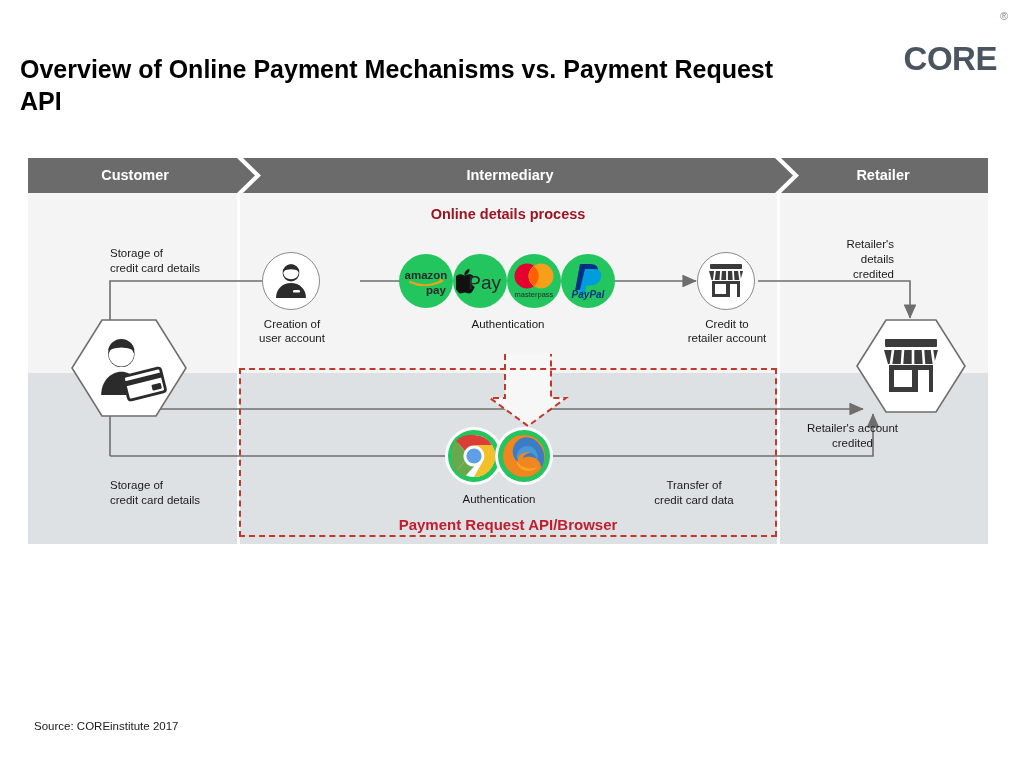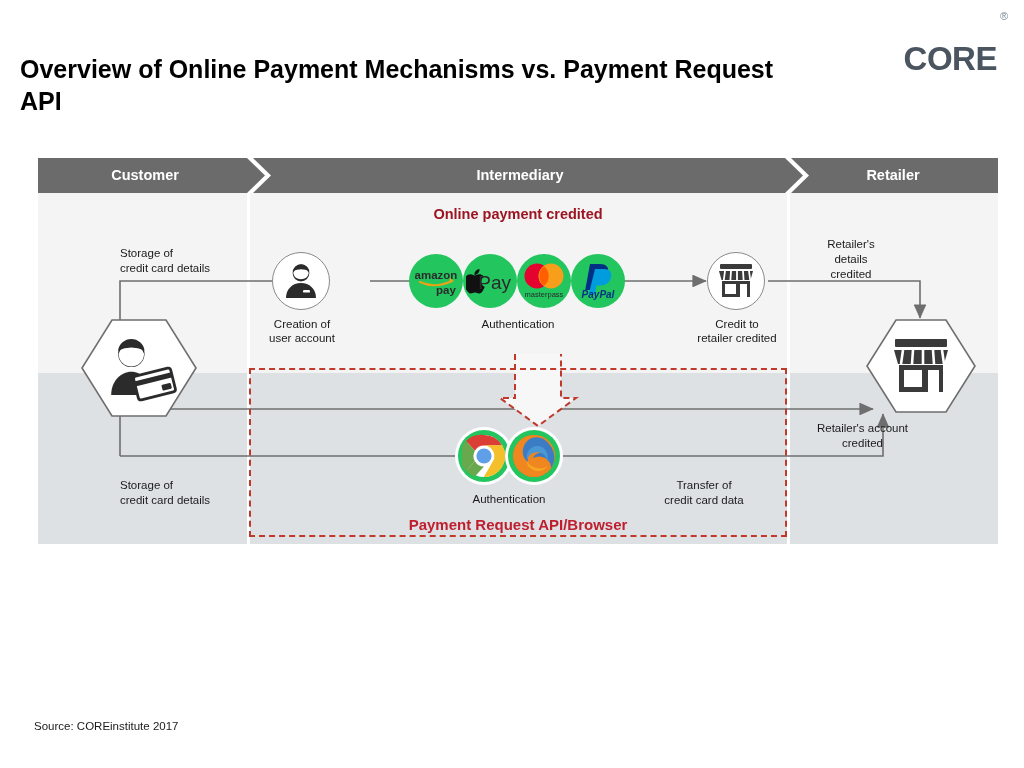--- a/index.html
+++ b/index.html
@@ -20,21 +20,21 @@
   }
   .logo-reg{font-size:11px;color:#7b8794;margin-left:3px;margin-top:1px;line-height:1;}
 
   
   .title{
     position:absolute;left:20px;top:53px;width:780px;
     font-size:25px;font-weight:bold;line-height:1.28;color:#000;
   }
 
   
-  .diagram{position:absolute;left:38px;top:158px;width:960px;height:386px;}
+  .diagram{position:absolute;left:28px;top:158px;width:960px;height:386px;}
 
   
   .band{position:absolute;left:0;top:0;width:960px;height:35px;background:#6b6b6b;}
   .band-label{
     position:absolute;top:0;height:35px;line-height:35px;
     color:#ffffff;font-weight:bold;font-size:14.5px;text-align:center;
   }
   .band-lbl-customer{left:0;width:214px;}
   .band-lbl-inter{left:214px;width:536px;}
   .band-lbl-retail{left:750px;width:210px;}
@@ -154,21 +154,21 @@
 
       <path d="M82,251 L82,298" fill="none" stroke="#6e6e6e" stroke-width="1.6"></path>
 
       <path d="M82,298 L845,298 L845,256" fill="none" stroke="#6e6e6e" stroke-width="1.6" marker-end="url(#ah)"></path>
 
       <path d="M477,196 L477,240 L462,240 L500,268 L538,240 L523,240 L523,196" fill="#f7f7f7" stroke="#c0392b" stroke-width="2" stroke-dasharray="6,4"></path>
     </svg>
 
     <div class="dashbox"></div>
 
-    <div class="cap-online">Online payment credited</div>
+    <div class="cap-online">Online details process</div>
     <div class="cap-pra">Payment Request API/Browser</div>
 
     <div class="hex" style="left:42px;top:160px;">
       <svg width="118" height="100" viewBox="0 0 118 100">
         <polygon points="32,2 86,2 116,50 86,98 32,98 2,50" fill="#ffffff" stroke="#6e6e6e" stroke-width="1.6"></polygon>
         <g transform="translate(28,22) scale(1.06)">
           <circle cx="22" cy="13" r="12.5" fill="#2b2b2b"></circle>
           <path d="M10 13 a12.5 12.5 0 0 1 24 0 a12 12 0 0 1 -24 0z" fill="#ffffff"></path>
           <path d="M9.5 10 a12.6 12.6 0 0 1 25 0 a30 30 0 0 0 -25 0z" fill="#2b2b2b"></path>
           <path d="M3 52 c0-13 9-22 19-22 c10,0 19,9 19,22z" fill="#2b2b2b"></path>
@@ -259,24 +259,24 @@
         <rect x="2" y="0" width="32" height="5" rx="1" fill="#3a3a3a"></rect>
         <path d="M1,7 h34 l-2.5,9 h-29 z" fill="#3a3a3a"></path>
         <path d="M7,7 l-1.2,9 M13,7 l-.6,9 M19,7 l0,9 M25,7 l.6,9 M31,7 l1.2,9" stroke="#ffffff" stroke-width="1.8" fill="none"></path>
         <rect x="4" y="17" width="28" height="16" fill="#3a3a3a"></rect>
         <rect x="7" y="20" width="11" height="10" fill="#ffffff"></rect>
         <rect x="22" y="20" width="7" height="13" fill="#ffffff"></rect>
       </svg>
     </div>
     <div class="node-caption" style="left:635px;top:159px;width:128px;">
       <div>Credit to</div>
-      <div>retailer credited</div>
-    </div>
-
-    <div class="flow-label center" style="left:760px;top:79px;width:106px;">
+      <div>retailer account</div>
+    </div>
+
+    <div class="flow-label center" style="left:760px;top:79px;width:106px;text-align:right;">
       <div>Retailer's</div>
       <div>details</div>
       <div>credited</div>
     </div>
 
     <div class="flow-label" style="left:82px;top:320px;">
       <div>Storage of</div>
       <div>credit card details</div>
     </div>
 

